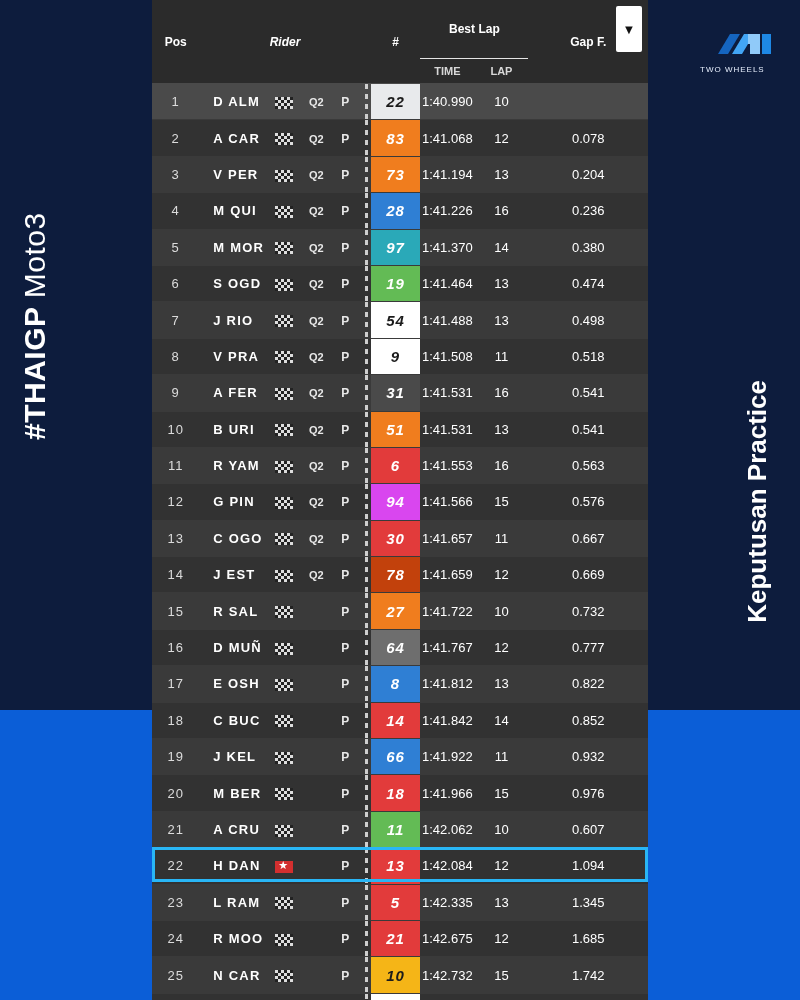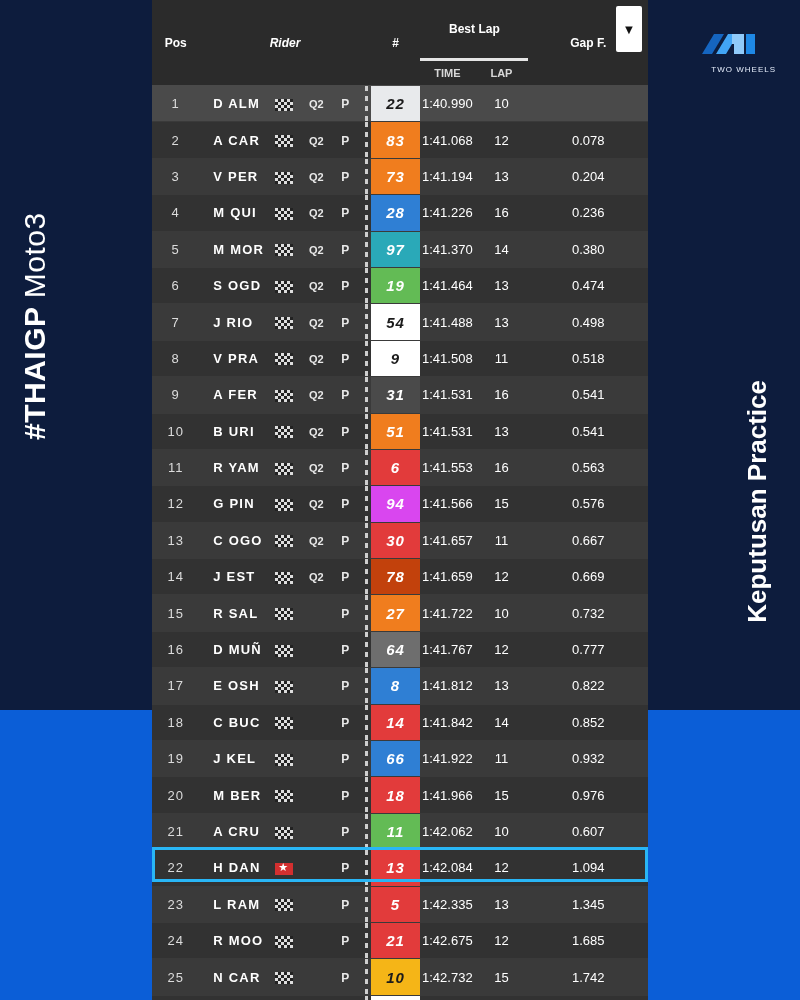--- a/index.html
+++ b/index.html
@@ -28,21 +28,21 @@
   .right-title{
     position:absolute;left:742px;top:380px;
     transform-origin:left top;
     transform:rotate(-90deg) translate(-100%,0);
     white-space:nowrap;
     font-size:26px;font-weight:bold;
     color:#ffffff;
   }
 
   
-  .logo{position:absolute;left:684px;top:28px;width:92px;text-align:right;}
+  .logo{position:absolute;left:700px;top:28px;width:92px;text-align:left;}
   .logo-mark{display:block;margin:0 auto;}
   .logo-text{font-size:8px;letter-spacing:1px;color:#e6eefc;margin-top:3px;}
 
   
   .panel{
     position:absolute;left:152px;top:0;width:496px;height:1000px;
     background:#2b2b2b;
   }
   table{border-collapse:collapse;width:496px;table-layout:fixed;}
   th,td{padding:0;margin:0;}
@@ -53,21 +53,21 @@
   }
   .th-pos{width:42px;}
   .th-rider{width:152px;font-style:italic;}
   .th-num{width:44px;}
   .th-time{width:96px;}
   .th-lap{width:56px;}
   .th-gap{width:106px;}
 
   .hdr-top{height:58px;vertical-align:middle;}
   .hdr-sub{height:24px;vertical-align:middle;font-size:11px;color:#d8d8d8;}
-  .bestlap-group{border-bottom:3px solid #e5e5e5;}
+  .bestlap-group{border-bottom:1px solid #e5e5e5;}
 
   .gap-head{position:relative;}
   .chev{
     position:absolute;right:6px;top:6px;width:26px;height:46px;
     background:#ffffff;color:#111;border-radius:2px;
     display:flex;align-items:center;justify-content:center;font-size:13px;
   }
 
   tbody tr{height:35.4px;}
   tbody td{

